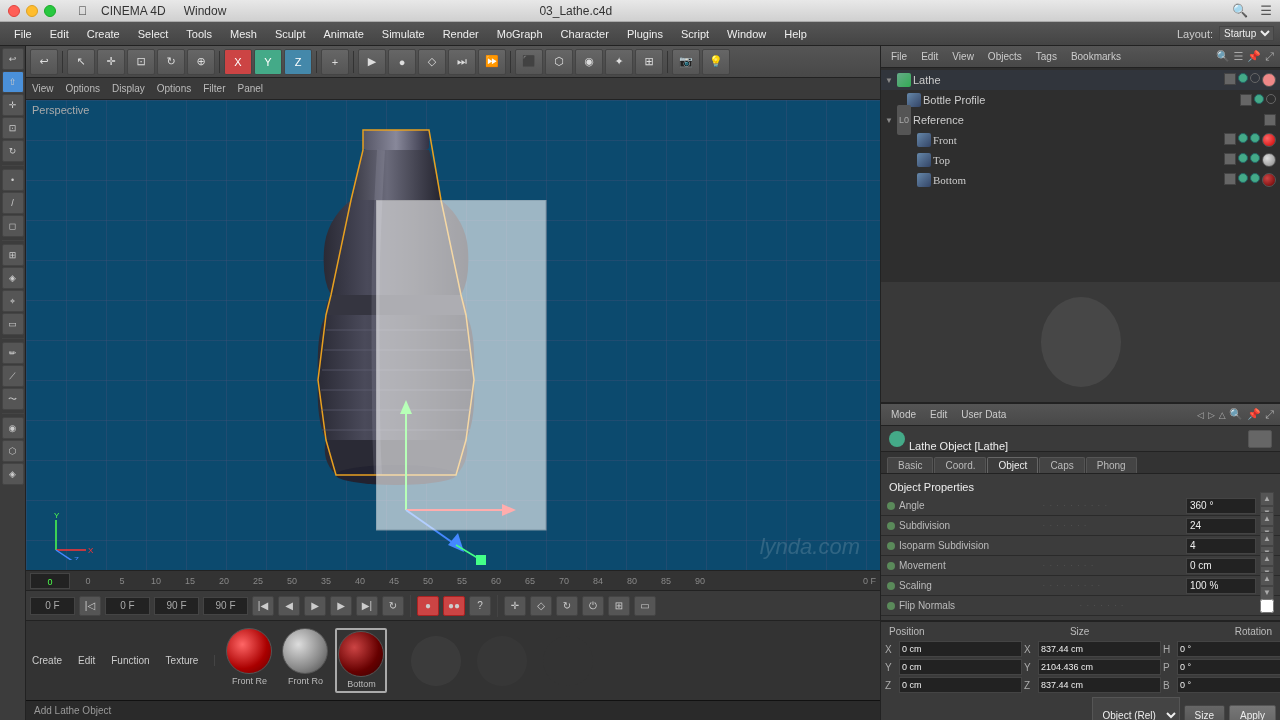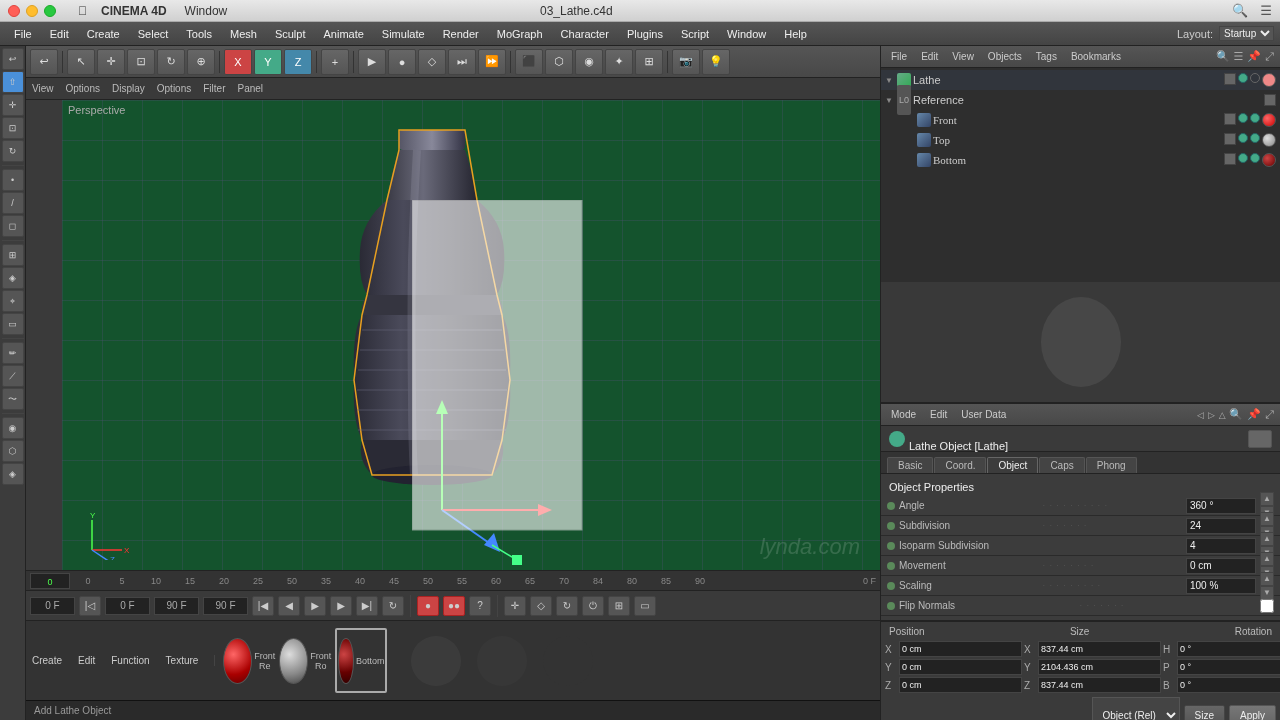--- a/index.html
+++ b/index.html
@@ -57,21 +57,21 @@
     .tb-separator { width: 1px; height: 22px; background: #333; margin: 0 2px; }
 
     
     #viewport-area { flex: 1; display: flex; flex-direction: column; }
     #viewport-header {
       height: 22px; background: #3a3a3a; border-bottom: 1px solid #222;
       display: flex; align-items: center; padding: 0 6px; gap: 12px;
     }
     .vp-menu { color: #bbb; font-size: 10px; cursor: pointer; }
     #viewport-canvas {
-      flex: 1; background: #14532d; position: relative; overflow: hidden; margin-left: 36px;
+      flex: 1; background: #0c4a6e; position: relative; overflow: hidden;
     }
     
     #viewport-canvas::before {
       content: '';
       position: absolute; inset: 0;
       background-image: 
         linear-gradient(rgba(80,80,120,0.3) 1px, transparent 1px),
         linear-gradient(90deg, rgba(80,80,120,0.3) 1px, transparent 1px);
       background-size: 40px 40px;
     }
@@ -114,21 +114,21 @@
       color: #aaa; font-size: 10px; text-align: center;
     }
 
     
     #material-bar {
       height: 80px; background: #333; border-top: 1px solid #222;
       display: flex; align-items: center; padding: 0 6px; gap: 4px;
     }
     .mat-menu { font-size: 10px; color: #ccc; cursor: pointer; margin-right: 8px; }
     .material-ball {
-      width: 52px; height: 65px; display: flex; flex-direction: row;
+      width: 52px; height: 65px; display: flex; flex-direction: column;
       align-items: center; gap: 2px; cursor: pointer;
     }
     .mat-sphere {
       width: 46px; height: 46px; border-radius: 50%;
       border: 1px solid #555;
     }
     .mat-red { background: radial-gradient(circle at 35% 35%, #ff6666, #aa0000 60%, #600000); }
     .mat-gray { background: radial-gradient(circle at 35% 35%, #ddd, #888 60%, #444); }
     .mat-darkred { background: radial-gradient(circle at 35% 35%, #cc4444, #660000 60%, #330000); }
     .mat-label { font-size: 9px; color: #bbb; text-align: center; }
@@ -241,21 +241,21 @@
     ::-webkit-scrollbar-thumb { background: #555; border-radius: 3px; }
   </style>
 </head>
 <body>
 
 <div id="title-bar">
   <div class="traffic-light tl-red"></div>
   <div class="traffic-light tl-yellow"></div>
   <div class="traffic-light tl-green"></div>
   <span style="color:#333;font-size:12px;font-weight:bold;margin-left:16px;"></span>
-  <span style="color:#333;font-size:12px;font-weight:bold;margin-left:8px;">CINEMA 4D</span>
+  <span style="color:#333;font-size:12px;font-weight:normal;margin-left:8px;">CINEMA 4D</span>
   <span style="color:#333;font-size:12px;margin-left:12px;">Window</span>
   <span id="title-bar-text">03_Lathe.c4d</span>
   <span style="margin-left:auto;font-size:13px;color:#555;">🔍</span>
   <span style="margin-left:6px;font-size:13px;color:#555;">☰</span>
 </div>
 
 <div id="menu-bar">
   <div class="menu-item">File</div>
   <div class="menu-item">Edit</div>
   <div class="menu-item">Create</div>
@@ -541,20 +541,30 @@
           <div style="width:14px;height:14px;border-radius:2px;background:linear-gradient(135deg,#6a8,#3a5);flex-shrink:0;"></div>
           <span class="tree-label">Lathe</span>
           <div class="tree-controls">
             <div style="width:12px;height:12px;background:#666;border:1px solid #444;"></div>
             <div class="tc-dot dot-green"></div>
             <div class="tc-dot" style="background:transparent;border:1px solid #666;"></div>
             <div class="color-swatch" style="background:#e88;"></div>
           </div>
         </div>
 
+        <div class="tree-item indent-1">
+          <span class="tree-arrow"></span>
+          <div style="width:14px;height:14px;border-radius:2px;background:linear-gradient(135deg,#68a,#346);flex-shrink:0;"></div>
+          <span class="tree-label">Bottle Profile</span>
+          <div class="tree-controls">
+            <div style="width:12px;height:12px;background:#666;border:1px solid #444;"></div>
+            <div class="tc-dot dot-green"></div>
+            <div class="tc-dot" style="background:transparent;border:1px solid #666;"></div>
+          </div>
+        </div>
 
         <div class="tree-item">
           <span class="tree-arrow">▼</span>
           <div style="width:14px;height:30px;font-size:9px;color:#aaa;display:flex;align-items:center;justify-content:center;background:#555;border-radius:2px;">L0</div>
           <span class="tree-label">Reference</span>
           <div class="tree-controls">
             <div style="width:12px;height:12px;background:#666;border:1px solid #444;"></div>
           </div>
         </div>
 

